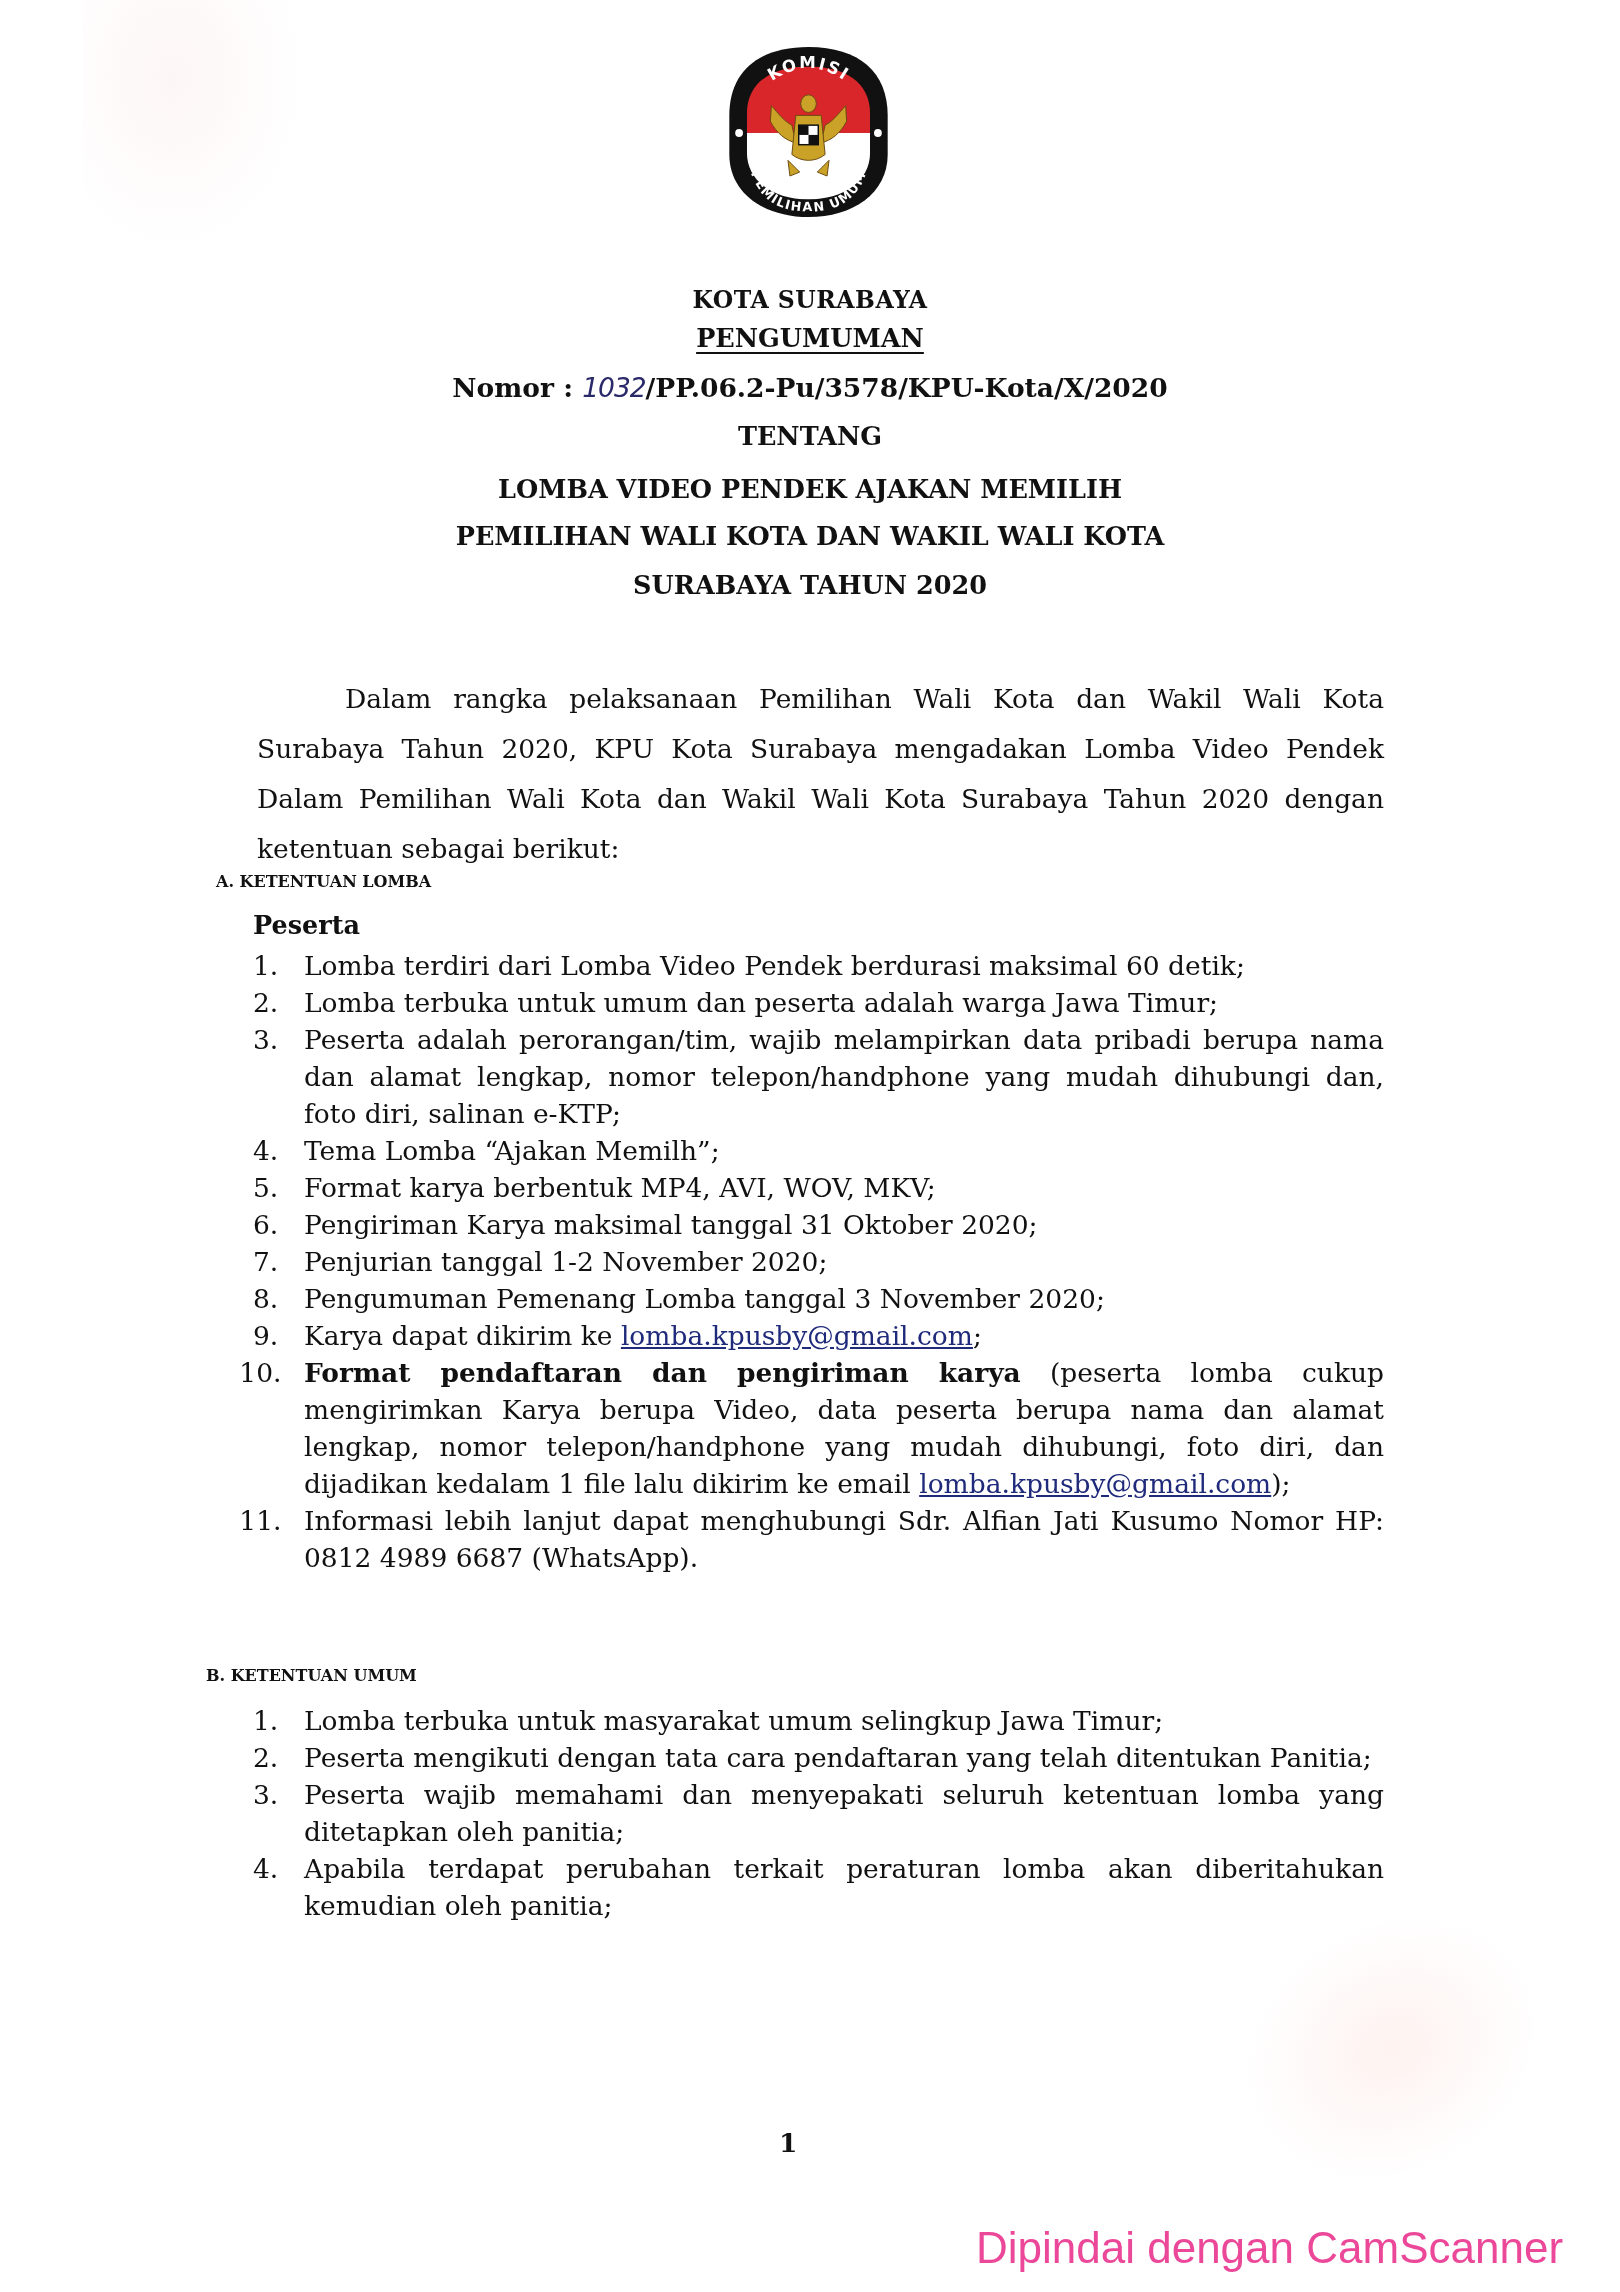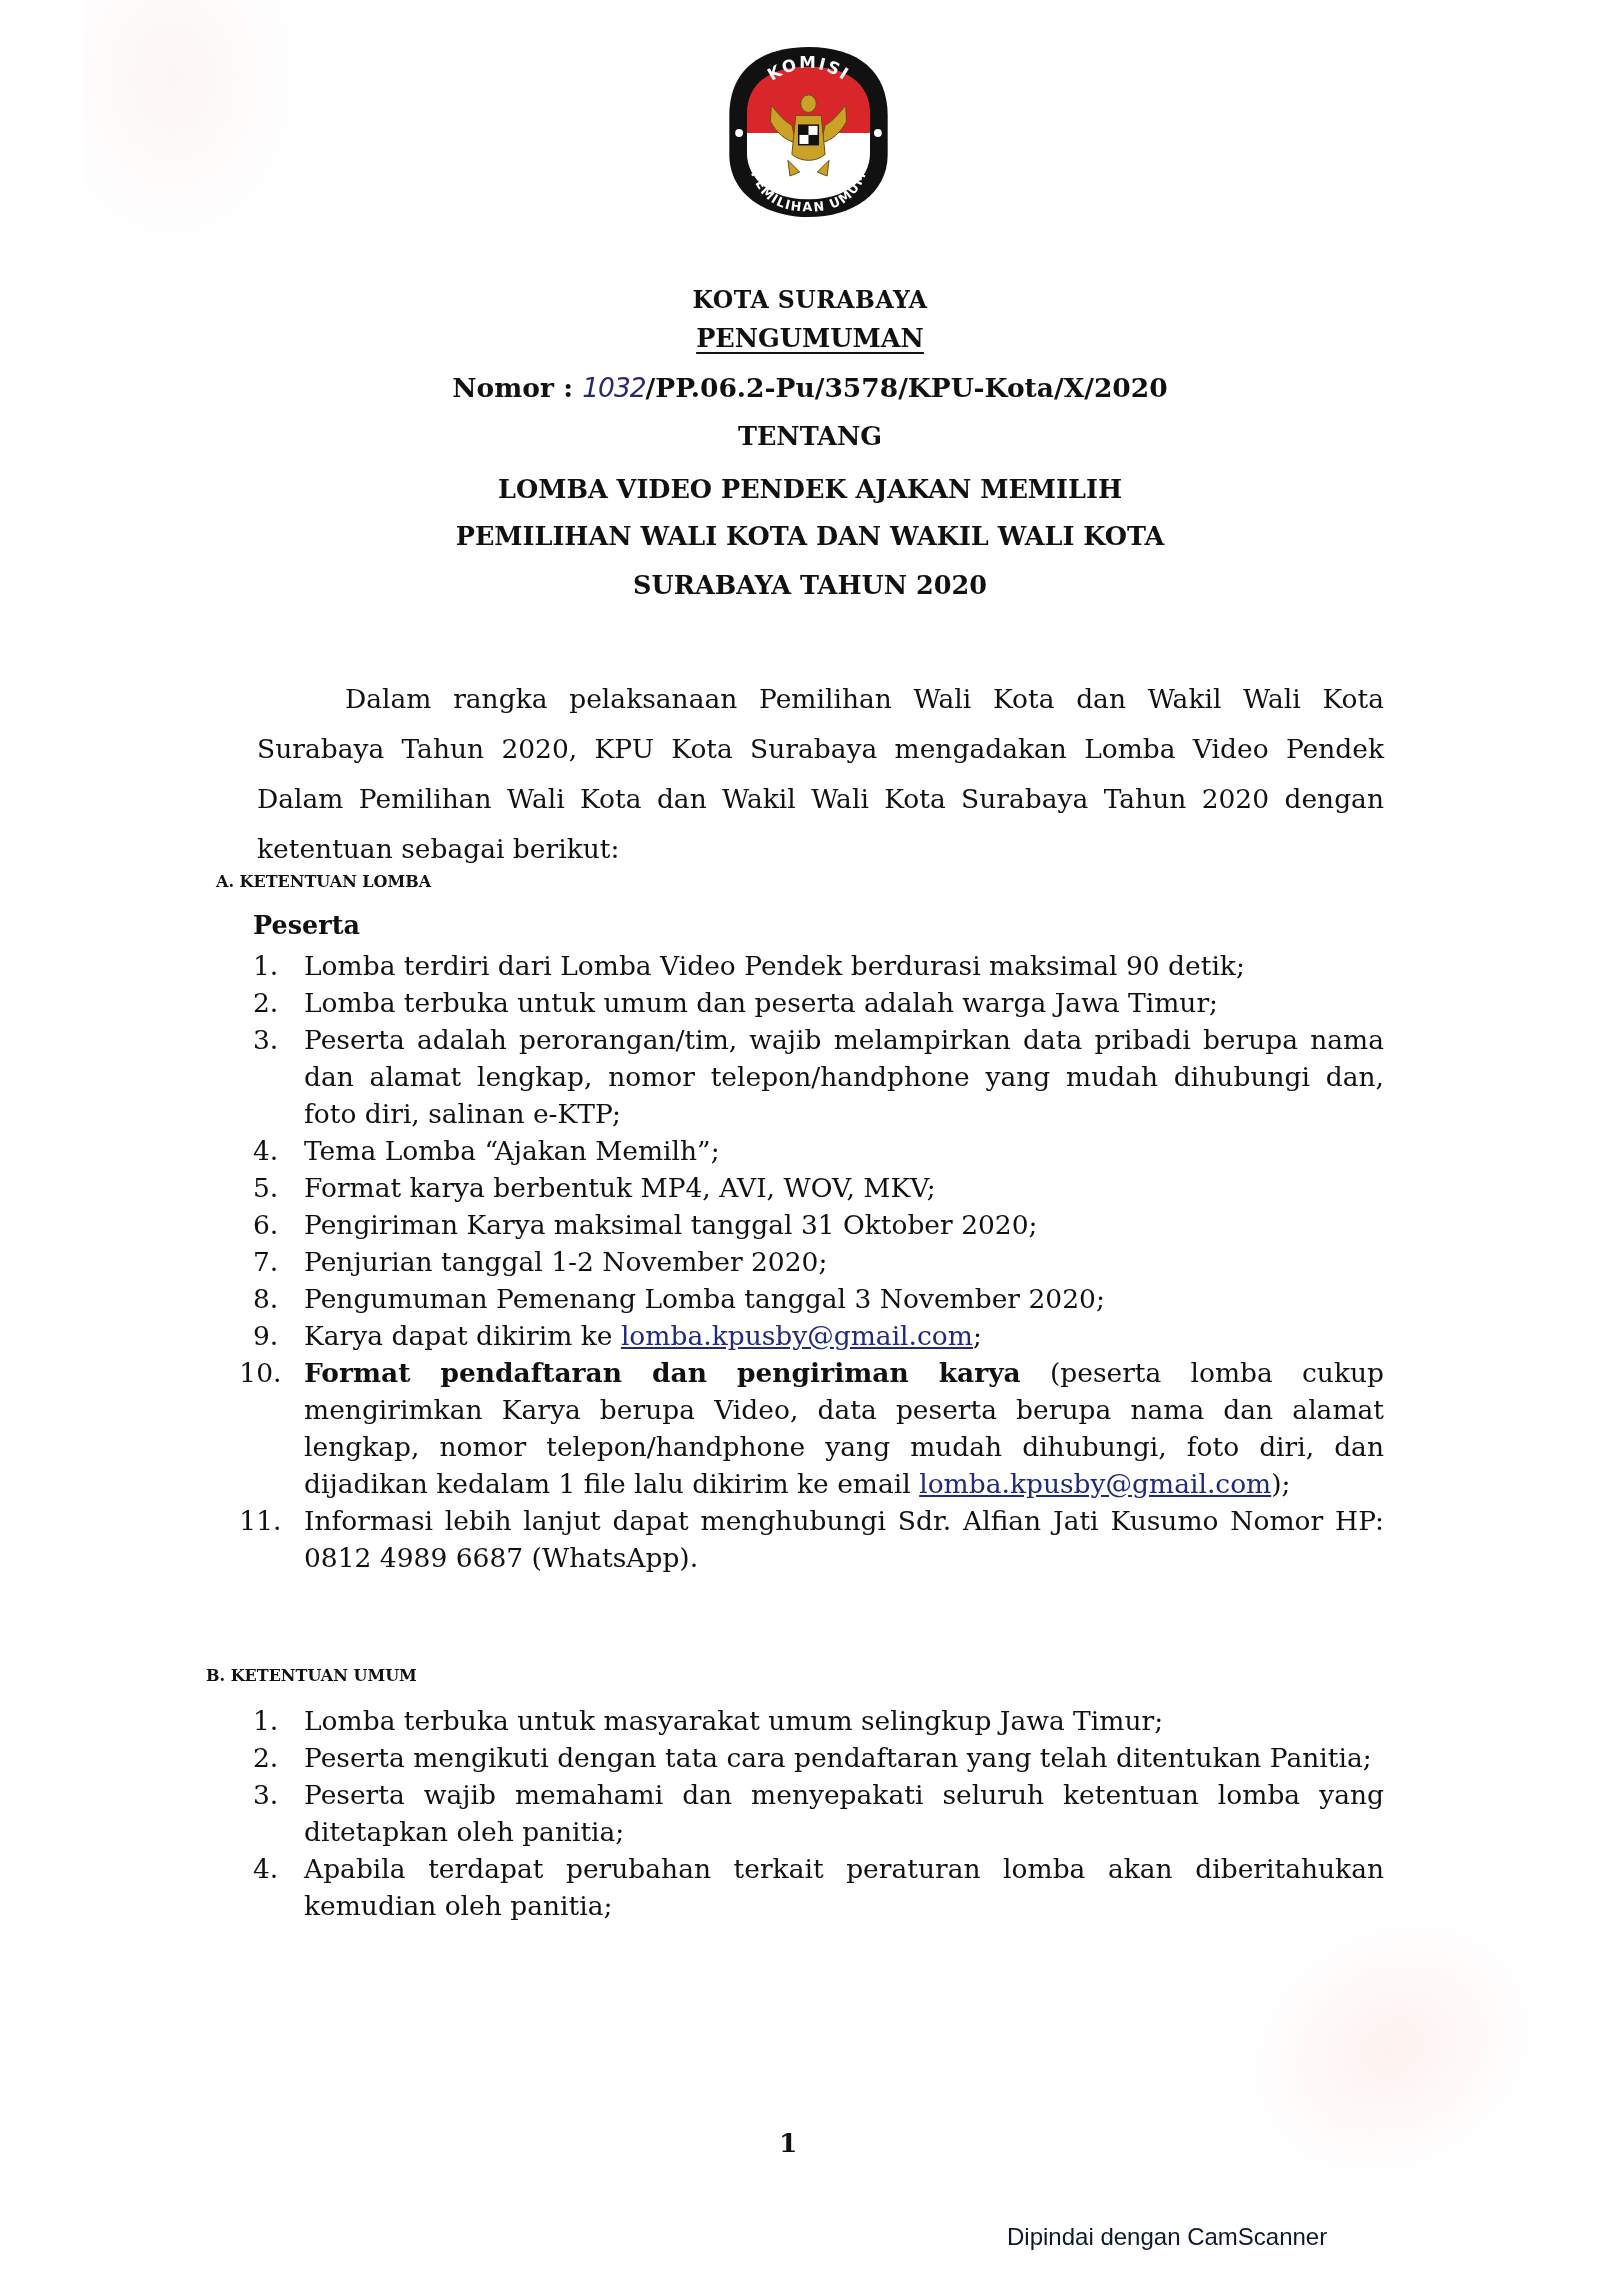--- a/index.html
+++ b/index.html
@@ -44,21 +44,21 @@
   .listA { left: 253px; top: 947px; width: 1131px; }
   .listB { left: 253px; top: 1702px; width: 1131px; }
   .list li { position: relative; padding-left: 51px; text-align: justify; }
   .list li .num { position: absolute; left: 0; top: 0; }
   .list li.dbl .num { left: -13.7px; }
   .list .email { color: #1f2a7a; text-decoration: underline; }
   .list b { font-weight: bold; }
 
   .pageno { position: absolute; left: 779px; top: 2127px; font-size: 26.5px; font-weight: bold; }
   .watermark { position: absolute; left: 976px; top: 2223px;
-    font-family: "Liberation Sans", "DejaVu Sans", sans-serif; font-size: 24px; color: #0f172a; margin-left: 31px; }
+    font-family: "Liberation Sans", "DejaVu Sans", sans-serif; font-size: 44px; color: #ec4899; }
 </style>
 </head>
 <body>
 
 <div class="page">
   <div class="stain-tl"></div>
   <div class="stain-br"></div>
 
   <svg class="logo" viewBox="0 0 166 178">
     <defs>
@@ -106,21 +106,21 @@
   <div class="center title1">LOMBA VIDEO PENDEK AJAKAN MEMILIH</div>
   <div class="center title2">PEMILIHAN WALI KOTA DAN WAKIL WALI KOTA</div>
   <div class="center title3">SURABAYA TAHUN 2020</div>
 
   <div class="para">Dalam rangka pelaksanaan Pemilihan Wali Kota dan Wakil Wali Kota Surabaya Tahun 2020, KPU Kota Surabaya mengadakan Lomba Video Pendek Dalam Pemilihan Wali Kota dan Wakil Wali Kota Surabaya Tahun 2020 dengan ketentuan sebagai berikut:</div>
 
   <div class="sec-head secA">A. KETENTUAN LOMBA</div>
   <div class="subA">Peserta</div>
 
   <ol class="list listA">
-    <li><span class="num">1.</span><span>Lomba terdiri dari Lomba Video Pendek berdurasi maksimal 90 detik;</span></li>
+    <li><span class="num">1.</span><span>Lomba terdiri dari Lomba Video Pendek berdurasi maksimal 60 detik;</span></li>
     <li><span class="num">2.</span><span>Lomba terbuka untuk umum dan peserta adalah warga Jawa Timur;</span></li>
     <li><span class="num">3.</span><span>Peserta adalah perorangan/tim, wajib melampirkan data pribadi berupa nama dan alamat lengkap, nomor telepon/handphone yang mudah dihubungi dan, foto diri, salinan e-KTP;</span></li>
     <li><span class="num">4.</span><span>Tema Lomba “Ajakan Memilh”;</span></li>
     <li><span class="num">5.</span><span>Format karya berbentuk MP4, AVI, WOV, MKV;</span></li>
     <li><span class="num">6.</span><span>Pengiriman Karya maksimal tanggal 31 Oktober 2020;</span></li>
     <li><span class="num">7.</span><span>Penjurian tanggal 1-2 November 2020;</span></li>
     <li><span class="num">8.</span><span>Pengumuman Pemenang Lomba tanggal 3 November 2020;</span></li>
     <li><span class="num">9.</span><span>Karya dapat dikirim ke </span><span class="email">lomba.kpusby@gmail.com</span><span>;</span></li>
     <li class="dbl"><span class="num">10.</span><b>Format pendaftaran dan pengiriman karya</b><span> (peserta lomba cukup mengirimkan Karya berupa Video, data peserta berupa nama dan alamat lengkap, nomor telepon/handphone yang mudah dihubungi, foto diri, dan dijadikan kedalam 1 file lalu dikirim ke email </span><span class="email">lomba.kpusby@gmail.com</span><span>);</span></li>
     <li class="dbl"><span class="num">11.</span><span>Informasi lebih lanjut dapat menghubungi Sdr. Alfian Jati Kusumo Nomor HP: 0812 4989 6687 (WhatsApp).</span></li>

